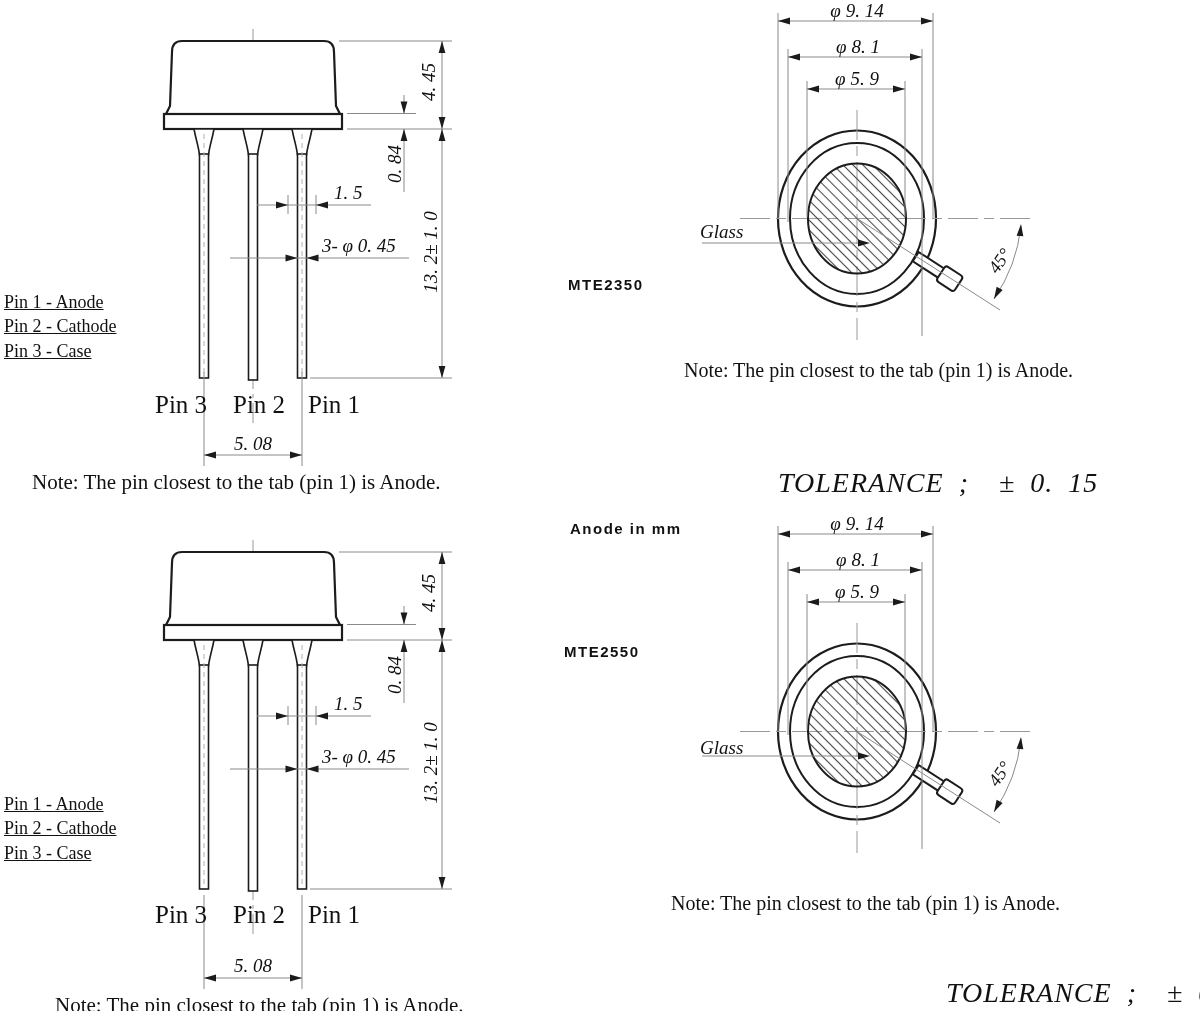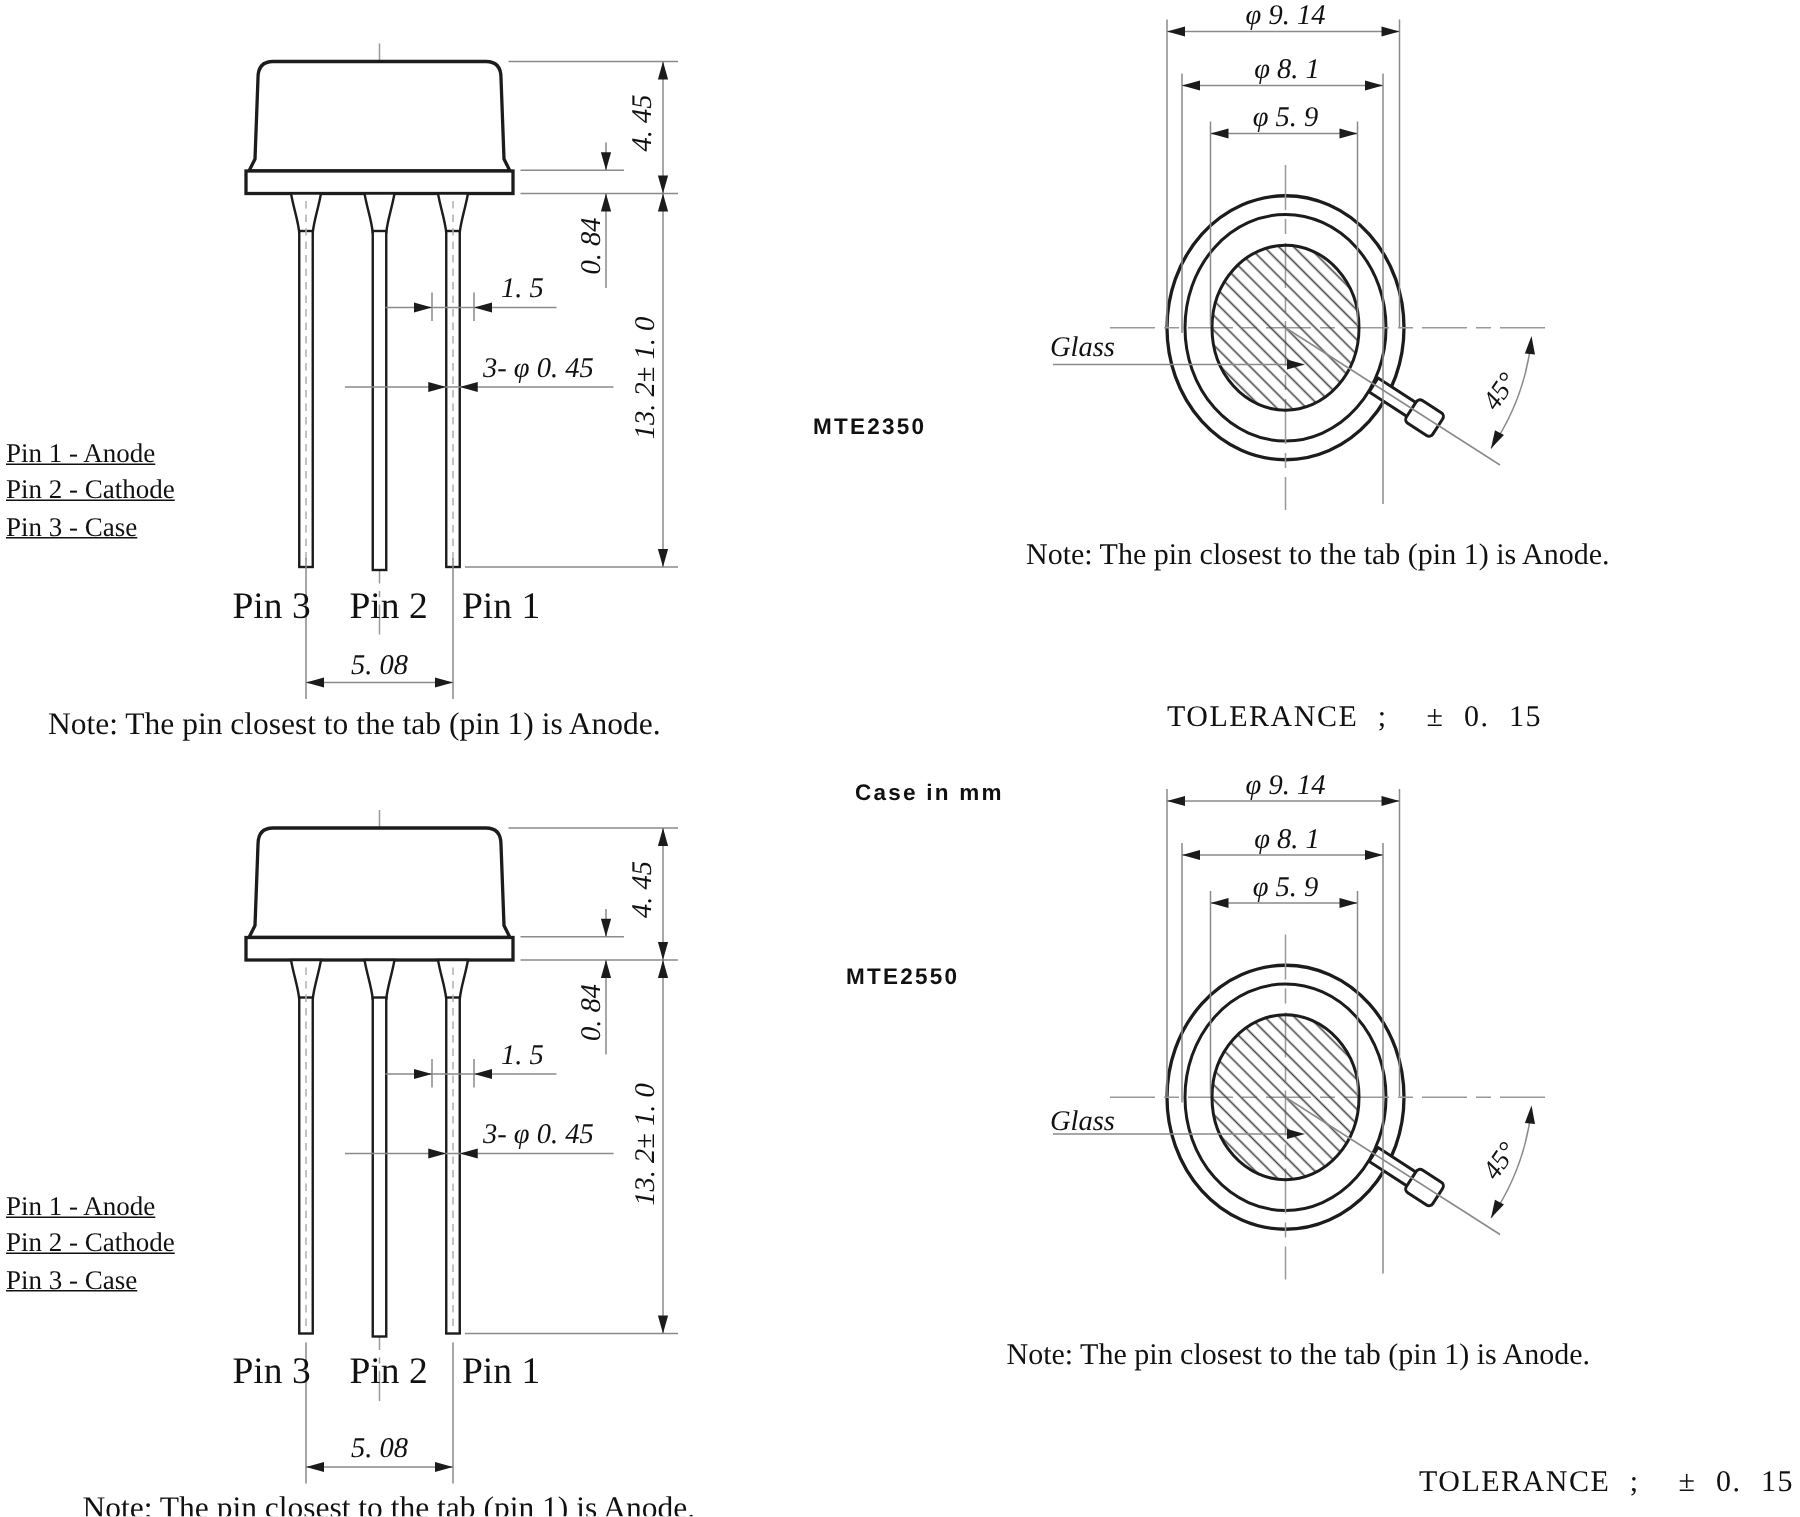--- a/index.html
+++ b/index.html
@@ -10,21 +10,21 @@
   .dim{font-style:italic;font-size:19px;font-family:"Liberation Serif",serif;}
   .c{transform:translate(-50%,-50%);}
   .rot{transform:translate(-50%,-50%) rotate(-90deg);}
   .rot45{transform:translate(-50%,-50%) rotate(-55deg);font-size:18px;}
   .note{font-size:21px;}
   .noteR{font-size:20px;}
   .pinlbl{font-size:25px;}
   .legend{font-size:18px;text-decoration:underline;}
   .blabel{font-family:"Liberation Sans",sans-serif;font-weight:bold;font-size:15px;
           letter-spacing:1.5px;color:#111;}
-  .tol{font-size:20px;letter-spacing:1px;word-spacing:7px;white-space:pre;}
+  .tol{font-size:28px;letter-spacing:1px;word-spacing:7px;white-space:pre;font-style:italic;}
 </style>
 </head>
 <body>
 
 <div id="page">
 
   <svg id="art" width="1200" height="1011" viewBox="0 0 1200 1011">
     <defs>
       <path id="ah" d="M0,0 L-12,3.4 L-12,-3.4 Z" fill="#1b1b1b"></path>
       <pattern id="hatch" width="7" height="7" patternUnits="userSpaceOnUse" patternTransform="rotate(-45)">
@@ -155,26 +155,26 @@
   <div class="t legend" style="left:4px;top:844px">Pin 3 - Case</div>
   <div class="t note" style="left:55px;top:994px">Note: The pin closest to the tab (pin 1) is Anode.</div>
 
   <div class="t dim c" style="left:857px;top:11px">φ 9. 14</div>
   <div class="t dim c" style="left:858px;top:47px">φ 8. 1</div>
   <div class="t dim c" style="left:857px;top:79px">φ 5. 9</div>
   <div class="t dim" style="left:700px;top:222px">Glass</div>
   <div class="t dim rot45" style="left:1000px;top:261px">45°</div>
   <div class="t noteR" style="left:684px;top:360px">Note: The pin closest to the tab (pin 1) is Anode.</div>
   <div class="t tol" style="left:778px;top:468px">TOLERANCE ;  ± 0. 15</div>
-  <div class="t blabel" style="left:542px;top:277px">MTE2350</div>
+  <div class="t blabel" style="left:568px;top:277px">MTE2350</div>
 
   <div class="t dim c" style="left:857px;top:524px">φ 9. 14</div>
   <div class="t dim c" style="left:858px;top:560px">φ 8. 1</div>
   <div class="t dim c" style="left:857px;top:592px">φ 5. 9</div>
   <div class="t dim" style="left:700px;top:738px">Glass</div>
   <div class="t dim rot45" style="left:1000px;top:774px">45°</div>
   <div class="t noteR" style="left:671px;top:893px">Note: The pin closest to the tab (pin 1) is Anode.</div>
   <div class="t tol" style="left:946px;top:978px">TOLERANCE ;  ± 0. 15</div>
   <div class="t blabel" style="left:564px;top:644px">MTE2550</div>
 
-  <div class="t blabel" style="left:570px;top:521px">Case in mm</div>
+  <div class="t blabel" style="left:570px;top:521px">Anode in mm</div>
 
 </div>
 
 </body></html>

